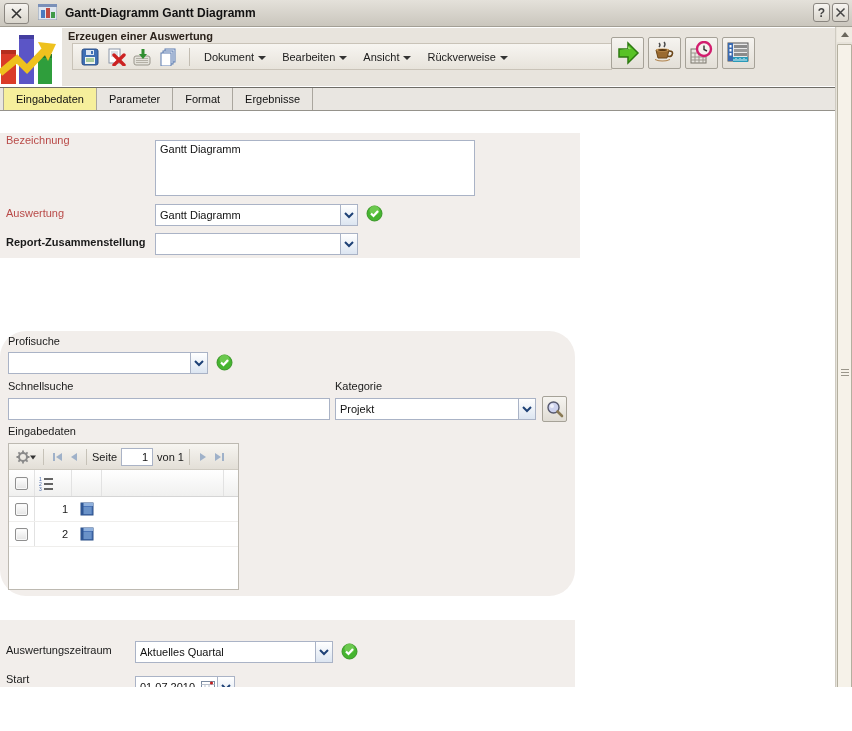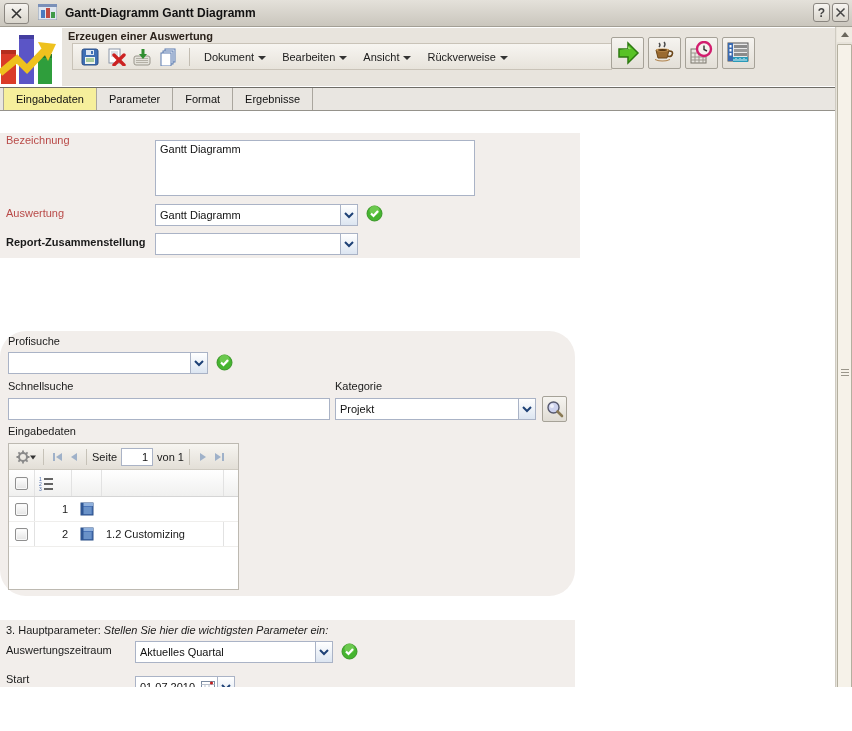--- a/index.html
+++ b/index.html
@@ -403,30 +403,25 @@
           </div>
         <div class="gc c2">2</div>
         <div class="gc c3">
           <svg width="16" height="16">
             <rect x="2" y="2" width="12" height="12" fill="#4a74b8" stroke="#2a4f86"></rect>
             <rect x="2" y="2" width="12" height="3" fill="#8fb0dc"></rect>
             <rect x="3.5" y="6" width="9" height="7" fill="#6a92c8"></rect>
             <rect x="2" y="2" width="2.5" height="12" fill="#2f5694"></rect>
           </svg>
         </div>
-        <div class="gc c4 b">1.2 Customizing</div>
       </div>
     </div>
   </div>
 
   <div class="block" style="top:620px; width:575px; height:111px;">
-    <div style="position:absolute; left:6px; top:4px;">
-      <span>3. Hauptparameter:</span>
-      <span class="sec-note">Stellen Sie hier die wichtigsten Parameter ein:</span>
-    </div>
 
     <span class="flabel" style="top:24px;">Auswertungszeitraum</span>
     <div class="combo" style="left:135px; top:21px; width:198px;">
       <input type="text" value="Aktuelles Quartal" style="">
       <div class="trigger">
         <svg width="10" height="7">
             <path d="M1 1 L5 5 L9 1" stroke="#1e4176" stroke-width="2" fill="none"></path>
           </svg>
       </div>
     </div>

